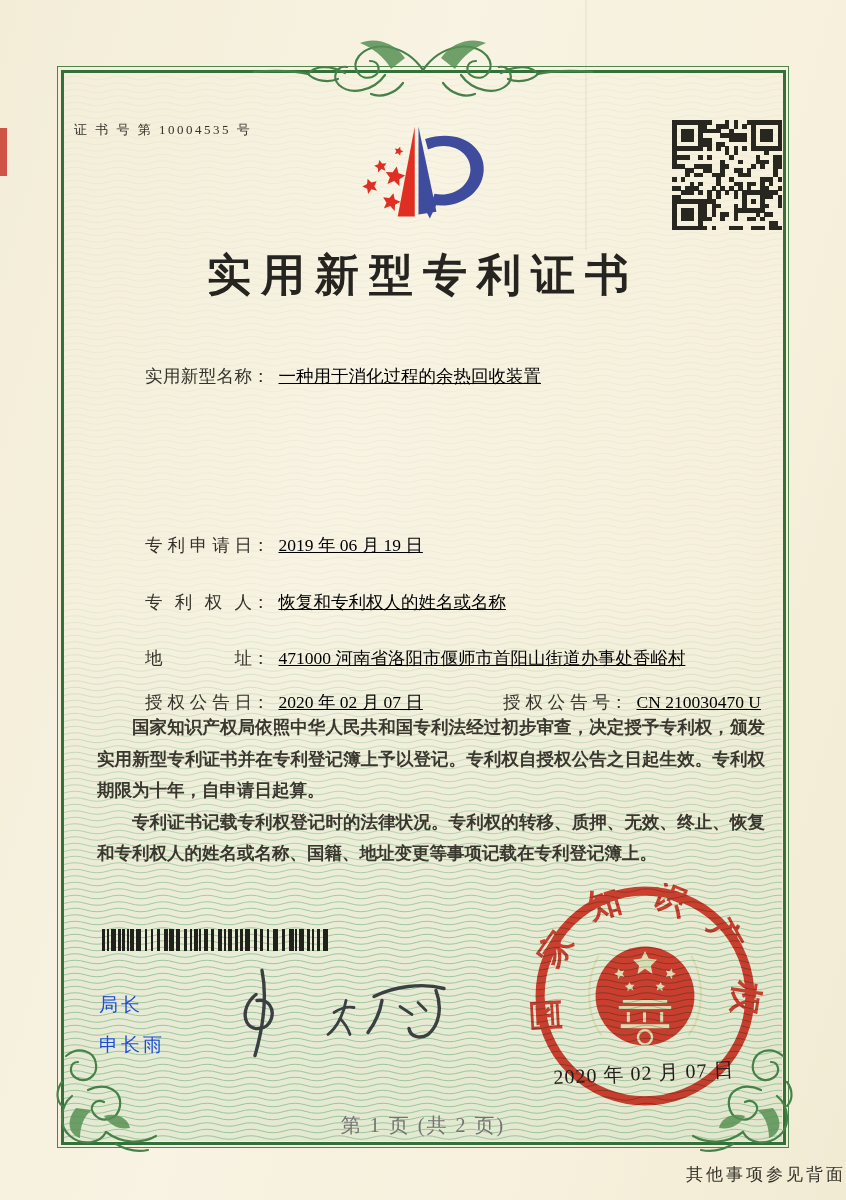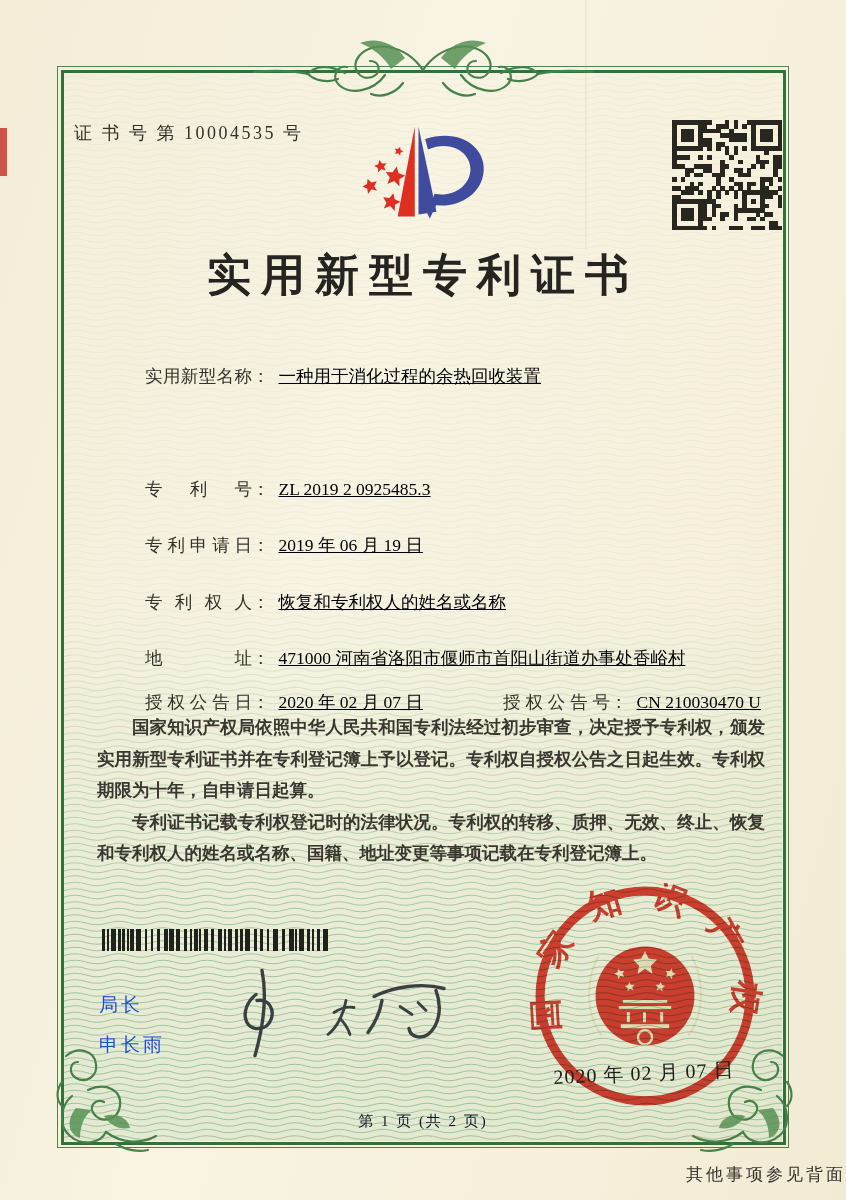--- a/index.html
+++ b/index.html
@@ -18,21 +18,21 @@
     background:linear-gradient(to bottom,rgba(213,228,202,0) 50%,rgba(208,225,196,.28) 70%,rgba(203,222,192,.45) 100%);}
   .waves{position:absolute;left:6px;top:6px;
     -webkit-mask-image:linear-gradient(to bottom,rgba(0,0,0,.10) 0%,rgba(0,0,0,.10) 48%,rgba(0,0,0,.55) 66%,rgba(0,0,0,.95) 80%,#000 100%);
     mask-image:linear-gradient(to bottom,rgba(0,0,0,.10) 0%,rgba(0,0,0,.10) 48%,rgba(0,0,0,.55) 66%,rgba(0,0,0,.95) 80%,#000 100%);}
   .ornament-top{position:absolute;left:253px;top:28px;}
   .ornament-bl{position:absolute;left:46px;top:1038px;}
   .ornament-br{position:absolute;left:688px;top:1038px;transform:scaleX(-1);}
   .crease{position:absolute;left:585px;top:0;width:2px;height:250px;background:rgba(120,110,80,.07);}
   .red-edge-mark{position:absolute;left:0;top:128px;width:7px;height:48px;background:#c8372c;opacity:.85;}
   
-  .cert-no{position:absolute;left:74px;top:121px;font-size:18px;letter-spacing:2.5px;color:#33312a;}
+  .cert-no{position:absolute;left:74px;top:121px;font-size:13px;letter-spacing:2.5px;color:#33312a;}
   .logo{position:absolute;left:342px;top:110px;}
   .qr{position:absolute;left:672px;top:120px;}
   .title{position:absolute;left:0;top:246px;width:100%;margin:0;text-align:center;
     font-size:44px;font-weight:700;letter-spacing:10px;color:#262420;}
   
   .row{position:absolute;left:97px;font-size:17.5px;white-space:nowrap;color:#34322a;}
   .fgroup{display:inline-block;}
   .flabel{display:inline-block;width:107px;text-align:justify;text-align-last:justify;vertical-align:top;margin-left:48px;}
   .fcolon{display:inline-block;margin:0 2px 0 0;}
   .fvalue{display:inline-block;margin-left:7px;color:#000000;text-decoration:underline;}
@@ -43,21 +43,21 @@
   .body-text p{margin:0;text-indent:2em;font-weight:bold;}
   
   .barcode{position:absolute;left:100px;top:928px;}
   .signer{position:absolute;left:99px;top:992px;font-size:19px;letter-spacing:3px;color:#1d4ed8;}
   .signer div{margin-bottom:14px;}
   .signature{position:absolute;left:222px;top:958px;}
   .seal{position:absolute;left:521px;top:883px;mix-blend-mode:multiply;opacity:.93;}
   .seal-date{position:absolute;left:518px;top:1060px;width:252px;text-align:center;
     font-size:20px;letter-spacing:1px;color:#1f1d18;transform:rotate(-2.5deg);}
   .page-num{position:absolute;left:0;top:1112px;width:100%;text-align:center;
-    font-size:15px;letter-spacing:2px;color:#0f172a;}
+    font-size:20px;letter-spacing:2px;color:#737373;}
   .footer-note{position:absolute;left:0;top:1163px;width:100%;text-align:right;
     font-size:17px;letter-spacing:3px;color:#34322a;}
   .orn{stroke:#46814a;fill:none;stroke-width:2.2;stroke-linecap:round;}
   .orn-fill{fill:#579054;stroke:none;opacity:.85;}
 </style>
 </head>
 <body>
 
 <div class="page">
 
@@ -424,23 +424,20 @@
       <rect x="96.80000000000001" y="105.60000000000001" width="4.65" height="4.65" fill="#272720"></rect>
       <rect x="101.2" y="105.60000000000001" width="4.65" height="4.65" fill="#272720"></rect>
       <rect x="105.60000000000001" y="105.60000000000001" width="4.65" height="4.65" fill="#272720"></rect>
     </svg>
 
   <h1 class="title">实用新型专利证书</h1>
 
   <div class="row" style="top:364px">
     <span class="flabel">实用新型名称</span><span class="fcolon">：</span><span class="fvalue">一种用于消化过程的余热回收装置</span>
   </div>
-  <div class="row" style="top:477px">
-    <span class="flabel">专利号</span><span class="fcolon">：</span><span class="fvalue">ZL 2019 2 0925485.3</span>
-  </div>
   <div class="row" style="top:533px">
     <span class="flabel">专利申请日</span><span class="fcolon">：</span><span class="fvalue">2019 年 06 月 19 日</span>
   </div>
   <div class="row" style="top:590px">
     <span class="flabel">专利权人</span><span class="fcolon">：</span><span class="fvalue">恢复和专利权人的姓名或名称</span>
   </div>
   <div class="row" style="top:646px">
     <span class="flabel">地址</span><span class="fcolon">：</span><span class="fvalue">471000  河南省洛阳市偃师市首阳山街道办事处香峪村</span>
   </div>
   <div class="row" style="top:690px">

